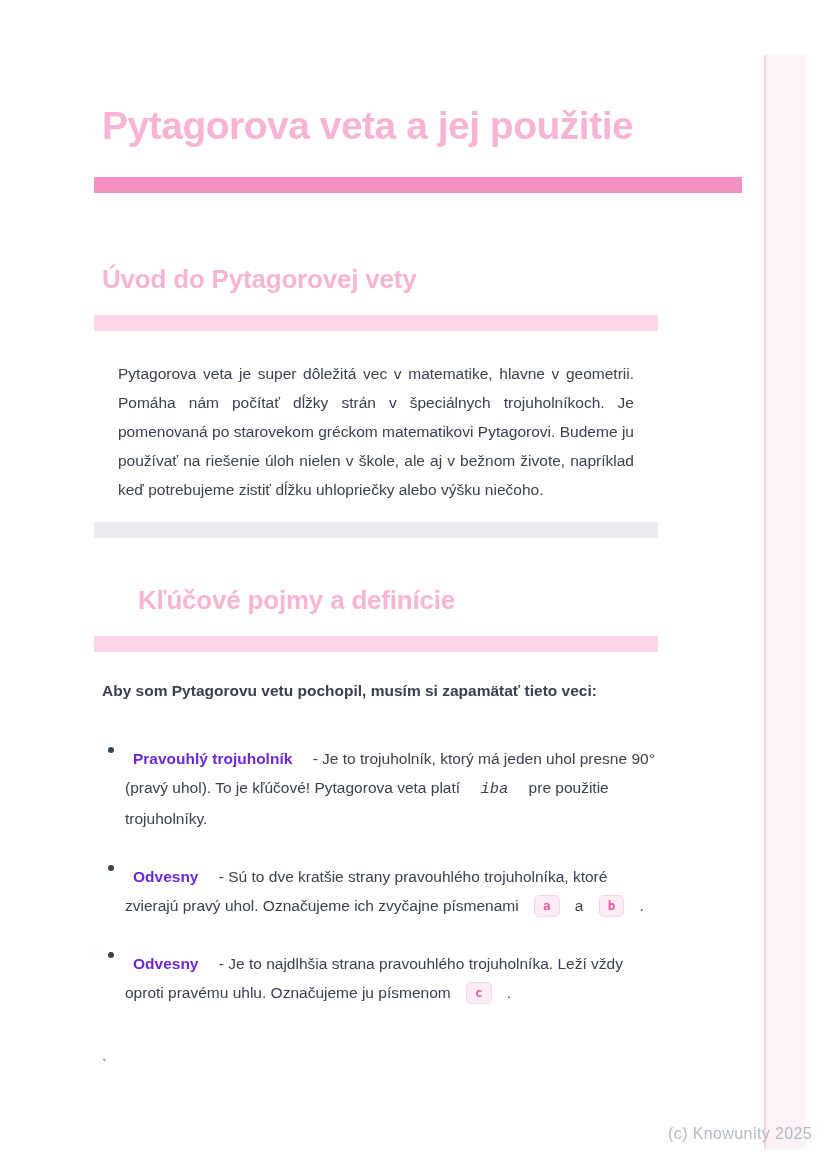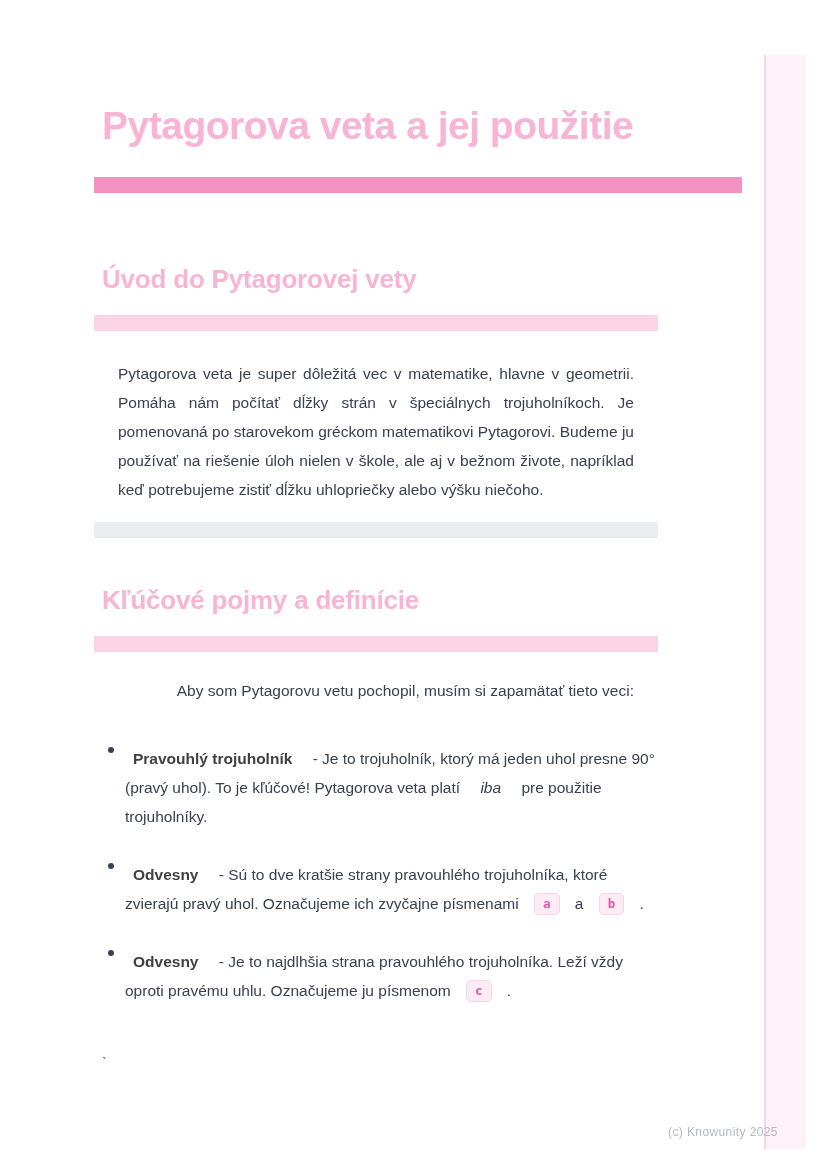--- a/index.html
+++ b/index.html
@@ -52,21 +52,21 @@
   }
 
   h2.section-heading {
     font-size: 26px;
     line-height: 1.15;
     font-weight: bold;
     letter-spacing: -0.2px;
     color: #f8b4d4;
   }
   h2.first { margin-top: 64px; }
-  h2.second { margin-top: 40px; }
+  h2.second { margin-top: 40px; margin-left: 36px; }
 
   .rule-thin {
     margin-top: 12px;
     width: 564px;
     height: 2px;
     background: #fbd4e7;
   }
 
   p.body-paragraph {
     margin-top: 20px;
@@ -81,22 +81,23 @@
     margin-top: 10px;
     width: 564px;
     height: 2px;
     background: #ebecef;
   }
 
   p.lead-paragraph {
     margin-top: 16px;
     font-size: 15.5px;
     line-height: 29px;
-    text-align: right;
+    text-align: left;
     color: #394150;
+    font-weight: bold;
   }
 
   ul.terms-list {
     margin-top: 15px;
     list-style: none;
     width: 580px;
   }
   ul.terms-list li {
     position: relative;
     padding-left: 23px;
@@ -108,22 +109,22 @@
   ul.terms-list li::before {
     content: "";
     position: absolute;
     left: 6px;
     top: 11.5px;
     width: 6px;
     height: 6px;
     border-radius: 50%;
     background: #394150;
   }
-  ul.terms-list strong { font-weight: bold; color: #404040; }
-  ul.terms-list em { font-style: italic; }
+  ul.terms-list strong { font-weight: bold; color: #6d28d9; }
+  ul.terms-list em { font-style: italic; font-family: Liberation Mono, monospace; }
 
   code.inline-code {
     display: inline-block;
     padding: 1px 8px 2px 8px;
     margin: 0 3px;
     background: #fdecf5;
     border: 1px solid #f8d3e6;
     border-radius: 5px;
     color: #e4589f;
     font-family: "DejaVu Sans Mono", monospace;
@@ -137,21 +138,21 @@
   .stray-mark {
     margin-top: 12px;
     font-size: 15px;
     color: #4b5563;
   }
 
   .footer-note {
     position: absolute;
     top: 1101px;
     left: 644px;
-    font-size: 12px;
+    font-size: 16px;
     letter-spacing: 0.4px;
     color: #b3bac4;
     z-index: 2;
     white-space: nowrap;
   }
 </style>
 </head>
 <body>
 
 <div class="page">

